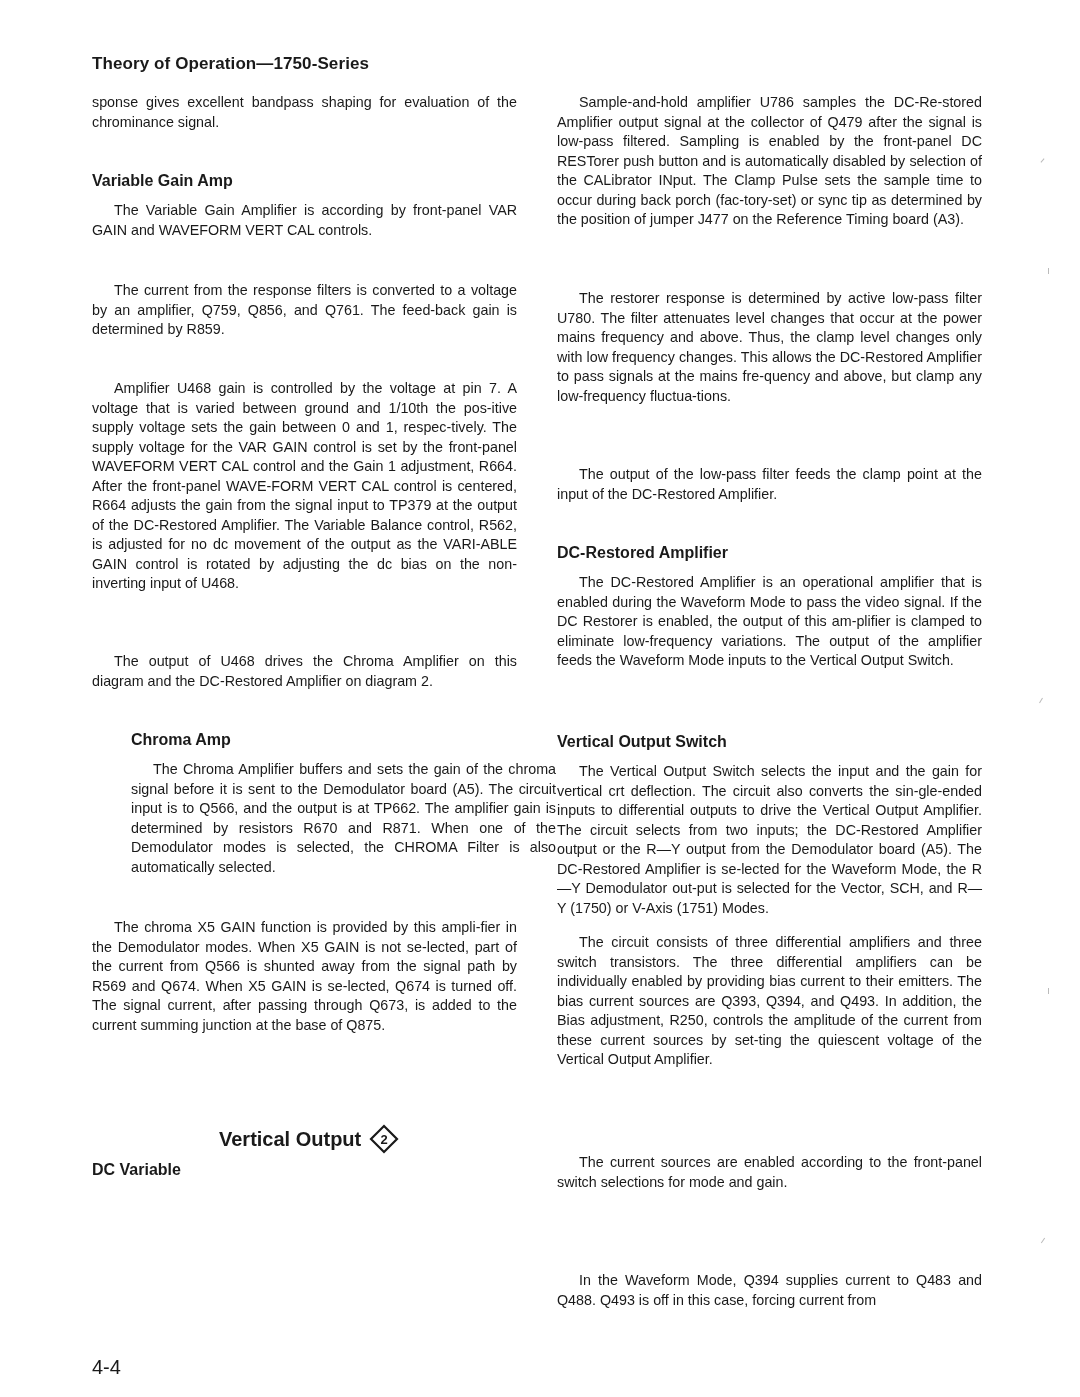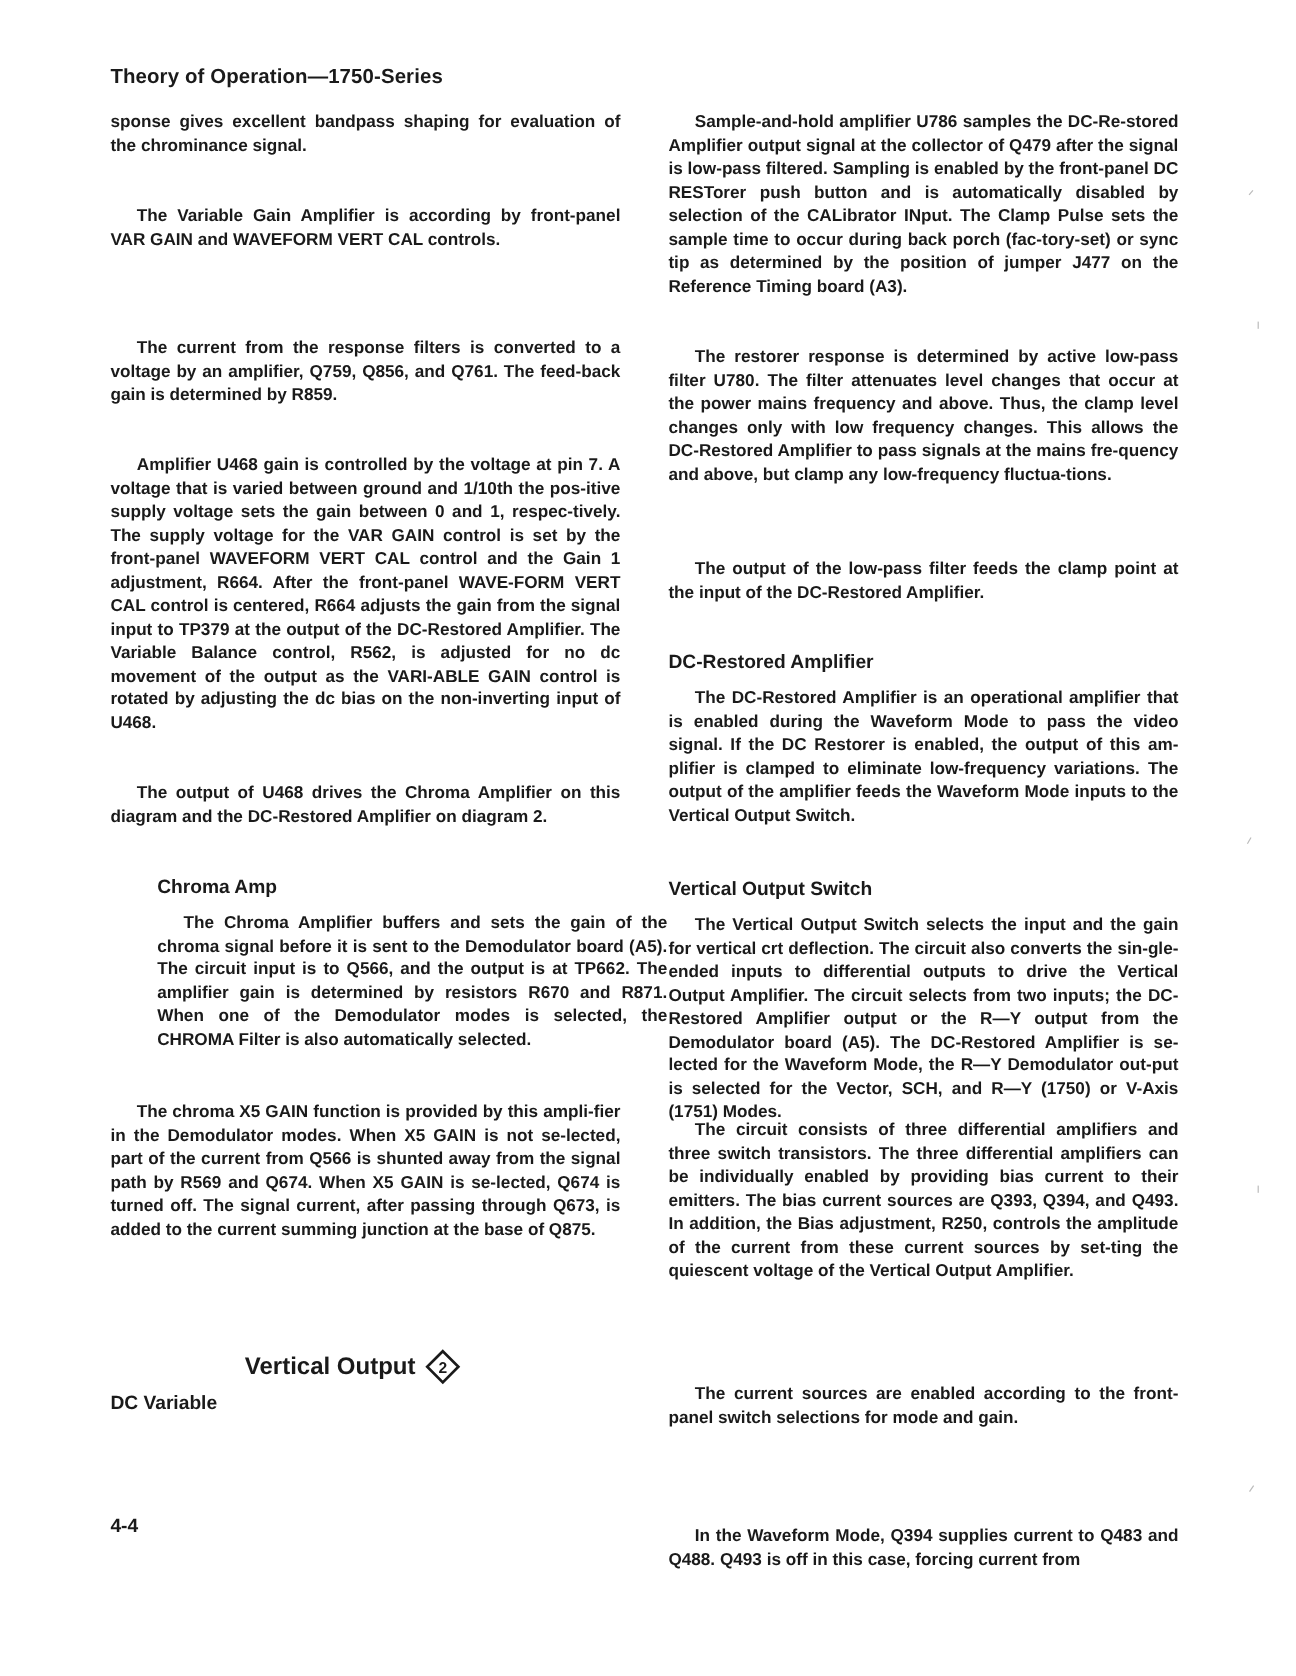--- a/index.html
+++ b/index.html
@@ -4,38 +4,39 @@
 <style>
   html, body { margin: 0; padding: 0; background: #ffffff; }
   body { width: 1080px; height: 1397px; position: relative; overflow: hidden;
          font-family: "Liberation Sans", sans-serif; color: #1a1a1a; }
   .page-header { position: absolute; left: 92px; top: 54px; font-weight: bold; font-size: 17px; letter-spacing: 0.1px; }
   .col { position: absolute; width: 425px; font-size: 14.3px; line-height: 19.5px; }
   .col.left { left: 92px; }
   .col.right { left: 557px; }
   .block { position: absolute; left: 0; width: 425px; }
   .heading { font-weight: bold; font-size: 16px; line-height: 20px; margin-bottom: 10px; }
-  .para { text-align: justify; text-indent: 22px; margin: 0; hyphens: none; font-weight: bold; }
+  .para { text-align: justify; text-indent: 22px; margin: 0; hyphens: none; }
   .para.noindent { text-indent: 0; }
-  .section-title { position: absolute; left: 204px; top: 1124px; font-weight: bold; font-size: 20px; display: flex; align-items: center; gap: 8px; justify-content: flex-end; }
+  .section-title { position: absolute; left: 219px; top: 1124px; font-weight: bold; font-size: 20px; display: flex; align-items: center; gap: 8px; justify-content: flex-end; }
   .diamond { width: 30px; height: 30px; display: inline-block; }
-  .page-number { position: absolute; left: 92px; top: 1264px; font-weight: bold; font-size: 16px; }
+  .page-number { position: absolute; left: 92px; top: 1356px; font-weight: normal; font-size: 20px; }
   .speck { position: absolute; background: #bbb; }
 </style>
 </head>
 <body>
 
 <div class="page-header">Theory of Operation—1750-Series</div>
 
 <div class="col left" style="top:0;">
   <div class="block" style="top:93px;">
     <p class="para noindent">sponse gives excellent bandpass shaping for evaluation of the chrominance signal.</p>
   </div>
 
   <div class="block" style="top:171px;">
+    <div class="heading">Variable Gain Amp</div>
     <p class="para">The Variable Gain Amplifier is according by front-panel VAR GAIN and WAVEFORM VERT CAL controls.</p>
   </div>
 
   <div class="block" style="top:281px;">
     <p class="para">The current from the response filters is converted to a voltage by an amplifier, Q759, Q856, and Q761. The feed-back gain is determined by R859.</p>
   </div>
 
   <div class="block" style="top:379px;">
     <p class="para">Amplifier U468 gain is controlled by the voltage at pin 7. A voltage that is varied between ground and 1/10th the pos-itive supply voltage sets the gain between 0 and 1, respec-tively. The supply voltage for the VAR GAIN control is set by the front-panel WAVEFORM VERT CAL control and the Gain 1 adjustment, R664. After the front-panel WAVE-FORM VERT CAL control is centered, R664 adjusts the gain from the signal input to TP379 at the output of the DC-Restored Amplifier. The Variable Balance control, R562, is adjusted for no dc movement of the output as the VARI-ABLE GAIN control is rotated by adjusting the dc bias on the non-inverting input of U468.</p>
   </div>

